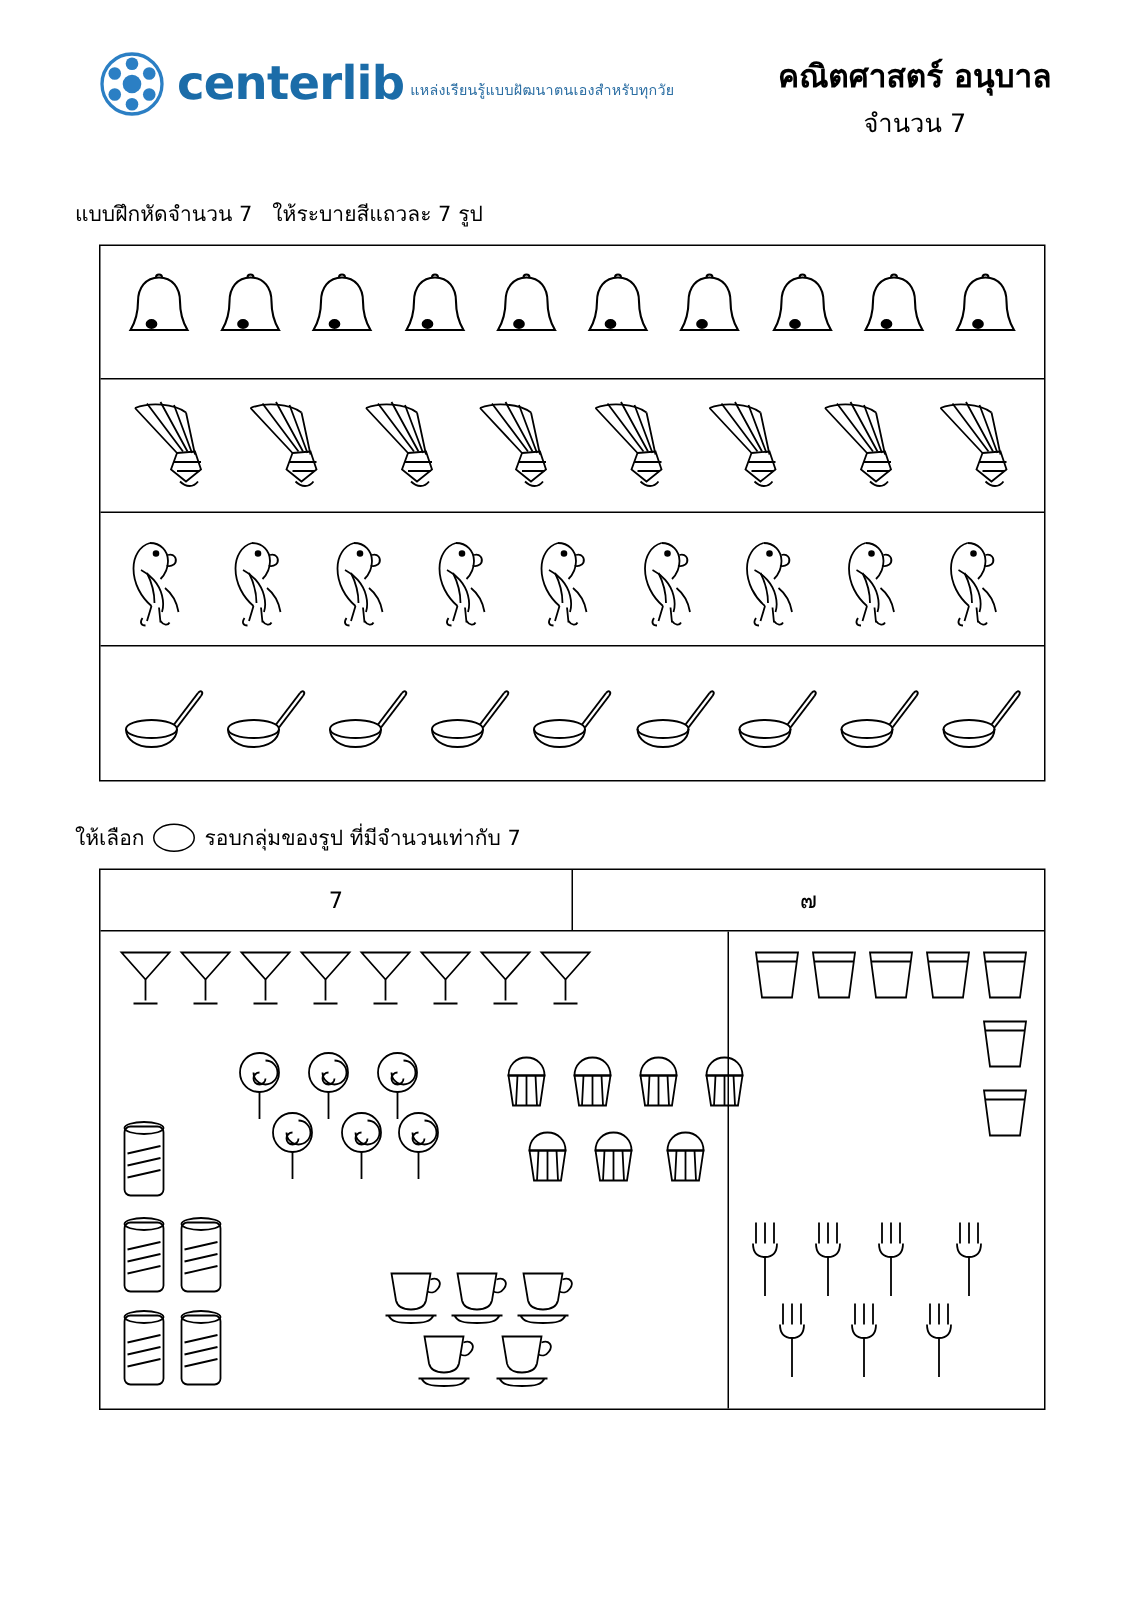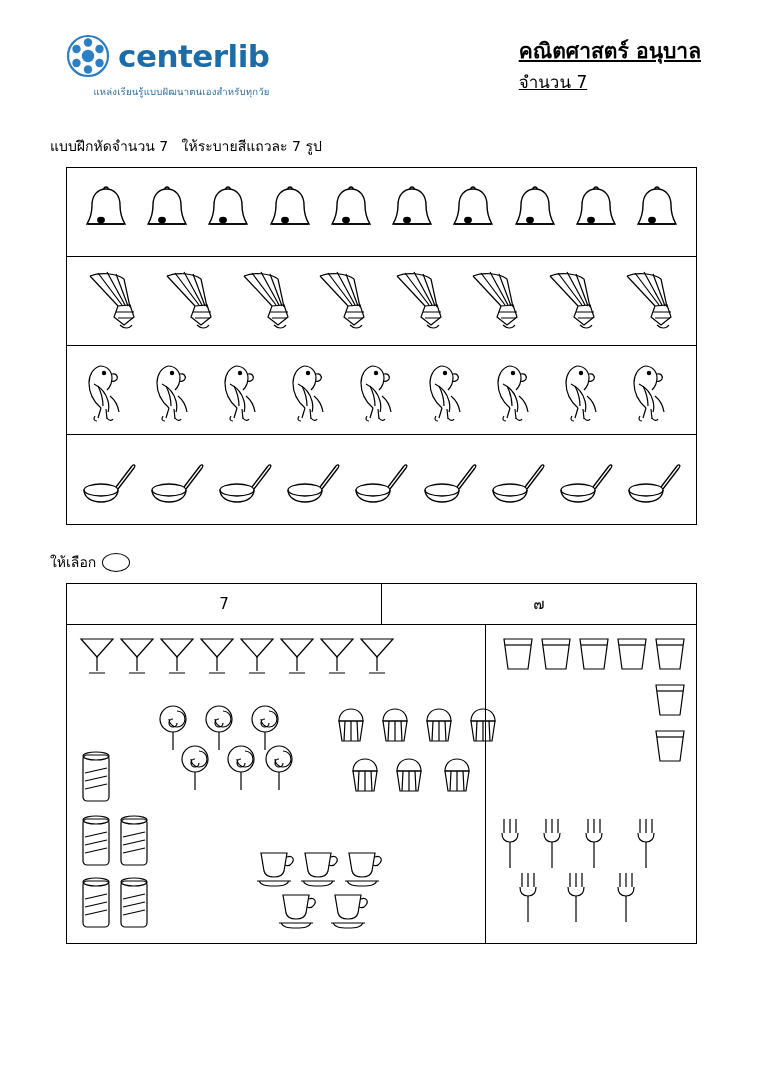--- a/index.html
+++ b/index.html
@@ -25,22 +25,22 @@
 
   
   .header {
     display: flex;
     align-items: flex-start;
     justify-content: space-between;
     padding: 34px 62px 0 66px;
   }
   .brand {
     display: flex;
-    flex-direction: column;
-    align-items: flex-end;
+    flex-direction: row;
+    align-items: center;
   }
   .brand-row {
     display: flex;
     align-items: center;
     gap: 8px;
   }
   .brand-mark {
     width: 44px;
     height: 44px;
     position: relative;
@@ -54,23 +54,22 @@
     line-height: 1;
   }
   .brand-tagline {
     font-size: 9.5px;
     color: #2b6ea3;
     margin-top: 6px;
     margin-left: 4px;
     letter-spacing: 0.2px;
   }
   .header-right {
-    text-align: left;
+    text-align: center;
     padding-top: 4px;
-    text-decoration: underline;
   }
   .doc-title {
     font-size: 21px;
     font-weight: bold;
     line-height: 1.25;
   }
   .doc-subtitle {
     font-size: 17px;
     margin-top: 4px;
   }
@@ -561,20 +560,21 @@
             <path d="M39 39L55 18"></path>
             <path d="M53 16c2-2 4-1 2 2"></path>
           </g>
         </svg>
     </div>
   </div>
 
   <div class="instruction second">
     <span>ให้เลือก</span>
     <span class="circle-glyph"></span>
+    <span>รอบกลุ่มของรูป ที่มีจำนวนเท่ากับ 7</span>
   </div>
 
   <div class="box2">
     <div class="hdr-row">
       <div class="hdr-cell">7</div>
       <div class="hdr-cell">๗</div>
     </div>
 
     <div class="grid2">
 

